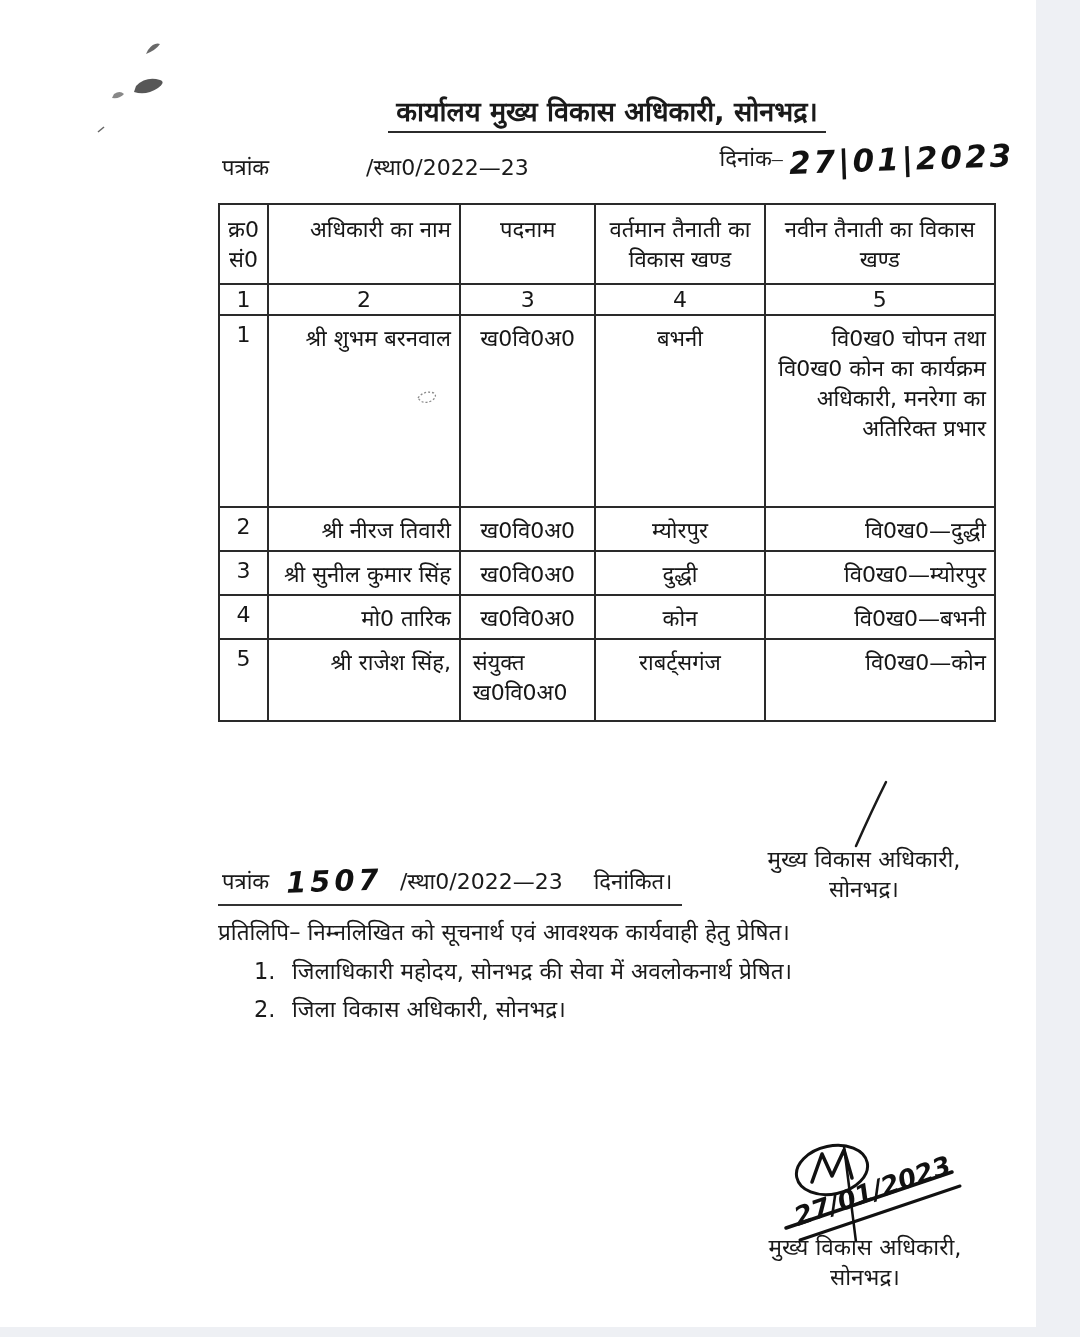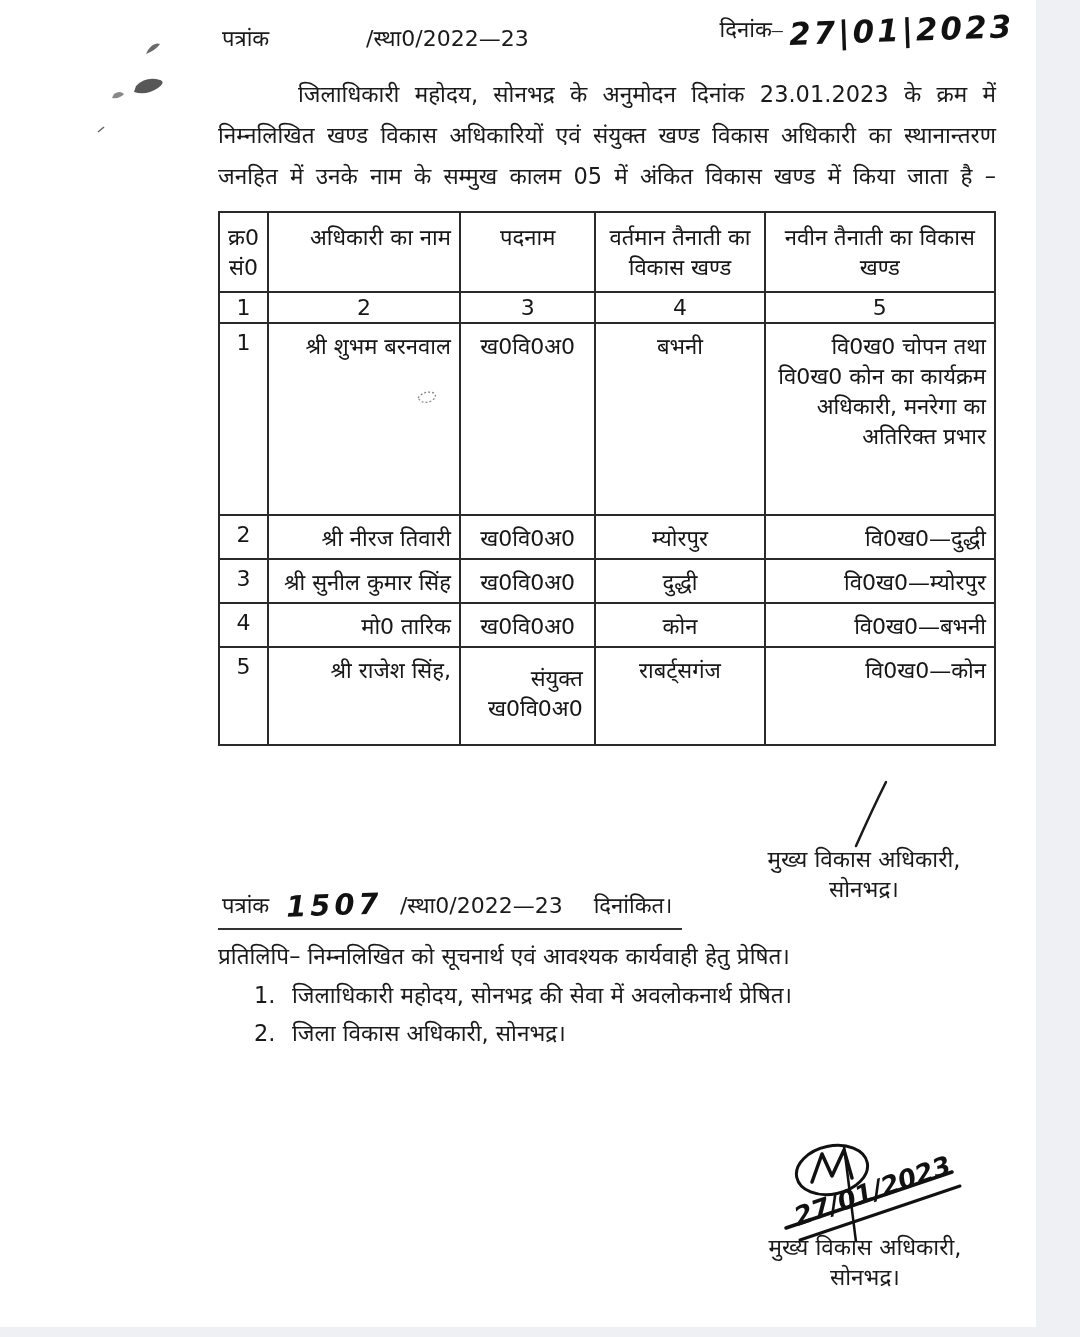--- a/index.html
+++ b/index.html
@@ -50,21 +50,21 @@
   .order-table .colnum td{padding:2px 8px;text-align:center;}
   .c-center{text-align:center;}
   .c-left{text-align:right;}
   .col-sn{width:5.8%;margin-top:17px;}
   .col-name{width:24.9%;}
   .col-post{width:17.5%;}
   .col-cur{width:21.9%;border-radius:32px;}
   .col-new{width:29.9%;}
   .row1 td{padding-bottom:64px;}
   .row5 td{padding-bottom:14px;}
-  .post-joint{display:block;text-align:right;max-width:110px;margin:8px auto;}
+  .post-joint{display:block;text-align:left;max-width:110px;margin:0 auto;}
 
   .sig-top{position:absolute;left:728px;top:780px;width:272px;text-align:center;font-size:22.5px;line-height:30px;}
   .sig-top .stroke{display:block;margin:0 auto -4px 118px;}
   .sig-bottom{position:absolute;left:722px;top:1142px;width:286px;text-align:center;font-size:22.5px;line-height:30px;}
   .sig-bottom .scrawl{display:block;margin:0 auto -10px 42px;}
 
   .ref-line2{margin-top:142px;font-size:22px;}
   .ref-line2 .u2{
     display:inline-block;border-bottom:2px solid #333;padding:0 10px 6px 4px;
     white-space:nowrap;
@@ -94,31 +94,31 @@
   <path d="M24 66 q6 -4 10 0 q-4 5 -12 4 z" fill="#555" opacity="0.7"></path>
   <path d="M8 104 l6 -5" stroke="#666" stroke-width="1.5" fill="none"></path>
 </svg>
 
 <svg class="header-smudge" width="30" height="22" viewBox="0 0 30 22">
   <path d="M6 12 q6 -8 16 -5 q4 4 -3 8 q-8 4 -13 -3 z" fill="none" stroke="#8a8a8a" stroke-width="1.3" stroke-dasharray="2 2"></path>
 </svg>
 
 <div class="content">
 
+  <h1 class="doc-title"><span class="u">कार्यालय मुख्य विकास अधिकारी, सोनभद्र।</span></h1>
 
   <div class="ref-line">
     <span class="ref-label">पत्रांक</span>
     <span class="ref-number">/स्था0/2022—23</span>
     <span class="date-block">
       <span class="date-label">दिनांक–</span><span class="hand hand-date-top">27|01|2023</span>
     </span>
   </div>
 
 
-  <p class="para para1">जिलाधिकारी महोदय, सोनभद्र के अनुमोदन दिनांक 23.01.2023 के क्रम में निम्नलिखित खण्ड विकास अधिकारियों एवं संयुक्त खण्ड विकास अधिकारी का स्थानान्तरण जनहित में उनके नाम के सम्मुख कालम 05 में अंकित विकास खण्ड में किया जाता है –</p>
 
   <table class="order-table">
     <tbody>
         <tr class="hdr">
       <td class="col-sn c-center">क्र0 सं0</td>
       <td class="col-name c-left">अधिकारी का नाम</td>
       <td class="col-post c-center">पदनाम</td>
       <td class="col-cur c-center">वर्तमान तैनाती का विकास खण्ड</td>
       <td class="col-new c-center">नवीन तैनाती का विकास खण्ड</td>
     </tr>

